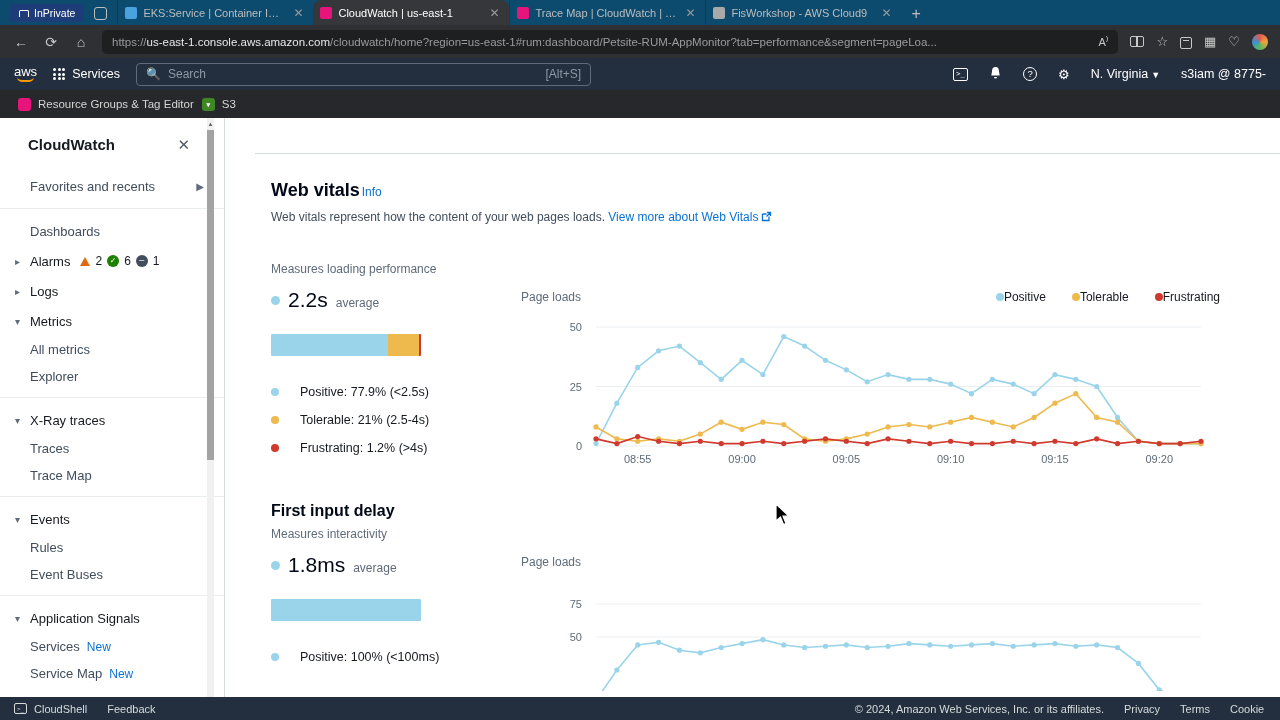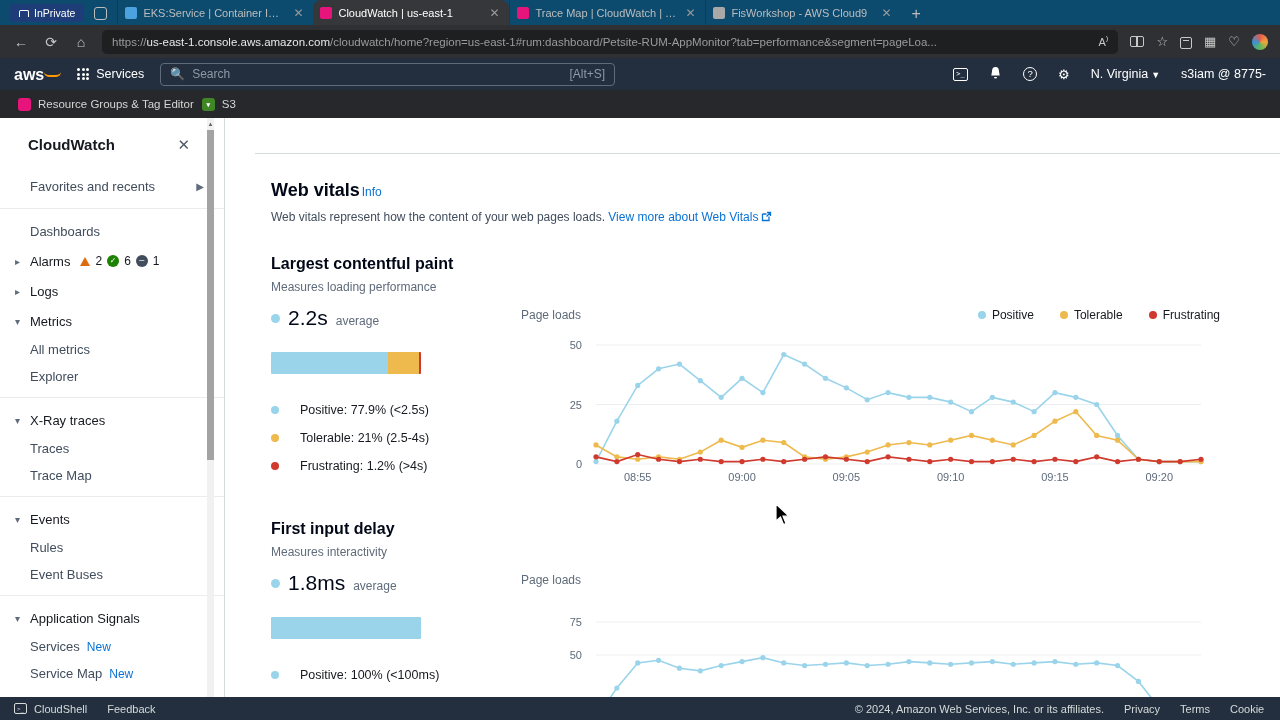--- a/index.html
+++ b/index.html
@@ -34,21 +34,21 @@
   .urlbox .ra{color:#c8c8c8;font-size:11px;flex:none;margin-left:8px}
   .abar-ic{color:#c8c8c8;font-size:13px;flex:none}
   .split-ic{width:14px;height:11px;border:1.3px solid #c8c8c8;border-radius:2px;position:relative}
   .split-ic:after{content:"";position:absolute;left:5px;top:0;width:1.3px;height:100%;background:#c8c8c8}
   .layers-ic{width:12px;height:12px;border:1.3px solid #c8c8c8;border-radius:2px;position:relative;top:1px}
   .layers-ic:after{content:"";position:absolute;left:2px;top:2px;right:2px;height:1.3px;background:#c8c8c8}
   .profile-dot{width:16px;height:16px;border-radius:50%;background:conic-gradient(#e45b4c,#f2a33c,#5cb85c,#3b8fd4,#e45b4c);flex:none}
 
   
   .awsbar{height:32px;background:#232f3e;display:flex;align-items:center;padding:0 14px;gap:16px;color:#fff}
-  .awslogo{display:flex;flex-direction:row;align-items:center;font-weight:bold;font-size:16px;line-height:11px;flex:none}
+  .awslogo{display:flex;flex-direction:column;align-items:center;font-weight:normal;font-size:13px;line-height:11px;flex:none}
   .smile{width:17px;height:5px;border-bottom:2px solid #ff9900;border-radius:0 0 9px 9px}
   .svc{display:flex;align-items:center;gap:7px;font-size:12.5px}
   .grid9{display:grid;grid-template-columns:repeat(3,3px);grid-gap:1.5px}
   .grid9 i{width:3px;height:3px;background:#fff;border-radius:50%}
   .searchbox{width:455px;height:23px;border:1px solid #5f6b7a;border-radius:4px;display:flex;align-items:center;
     padding:0 9px;gap:7px;font-size:12px}
   .searchbox .mag{color:#95a5a6;font-size:12px}
   .searchbox .ph{flex:1;color:#8d99a6}
   .searchbox .kbd{color:#8d99a6}
   .hicons{margin-left:auto;display:flex;align-items:center;gap:21px;font-size:13px}
@@ -114,21 +114,21 @@
   .avg-val{font-size:21px;color:#000716}
   .avg-lab{font-size:12px;color:#5f6b7a;align-self:flex-end;padding-bottom:2px}
   .distbar{margin-top:22px;width:150px;height:22px;display:flex;overflow:hidden;border-radius:1px}
   .distbar span{height:100%}
   .dlegend{margin-top:22px}
   .dlegend li{display:flex;align-items:center;gap:21px;height:28px;font-size:12.5px;color:#16191f}
   .dlegend .dot{width:8px;height:8px;border-radius:50%;flex:none}
   .mchart{flex:1;min-width:0}
   .chead{display:flex;align-items:center;justify-content:space-between;font-size:12px;color:#5f6b7a;height:18px}
   .clegend{display:flex;gap:26px;align-items:center;font-size:12px;color:#16191f}
-  .clegend .li{display:flex;align-items:center;gap:6px}
+  .clegend .li{display:flex;align-items:center;}
   .clegend i{display:inline-block;width:8px;height:8px;border-radius:50%}
 
   
   .footer{height:23px;background:#232f3e;display:flex;align-items:center;gap:20px;padding:0 14px;
     font-size:11px;color:#d5dbdb;overflow:hidden}
   .f-left{display:flex;align-items:center;gap:7px}
   .f-term{width:13px;height:11px;border:1px solid #d5dbdb;border-radius:2px;font-size:6px;line-height:9px;
     text-align:center;font-family:"DejaVu Sans Mono",monospace}
   .f-right{margin-left:auto;display:flex;gap:20px;align-items:center;white-space:nowrap}
   .cookie-clip{max-width:36px;overflow:hidden;white-space:nowrap}
@@ -331,21 +331,20 @@
       <p class="wv-desc">
         <span>Web vitals represent how the content of your web pages loads.</span>
         <a class="bluelink" href="#">View more about Web Vitals</a><span class="ext"><svg width="11" height="11" viewBox="0 0 11 11">
               <path d="M1.5 3 h4 M1.5 3 v6.5 h6.5 v-4" fill="none" stroke="#0972d3" stroke-width="1.3"></path>
               <path d="M6 1.5 h3.5 v3.5 M9.2 1.8 L5.5 5.5" fill="none" stroke="#0972d3" stroke-width="1.3"></path>
             </svg></span>
       </p>
     </section>
 
     <section class="metric">
-      <h2>Largest contentful paint</h2>
       <p class="msub">Measures loading performance</p>
       <div class="mbody">
         <div class="mleft">
           <div class="avg">
             <span class="dot" style="background-color: rgb(154, 212, 234);"></span>
             <span class="avg-val">2.2s</span>
             <span class="avg-lab">average</span>
           </div>
           <div class="distbar">
             <span style="width: 77.9%; background: rgb(154, 212, 234);"></span>

